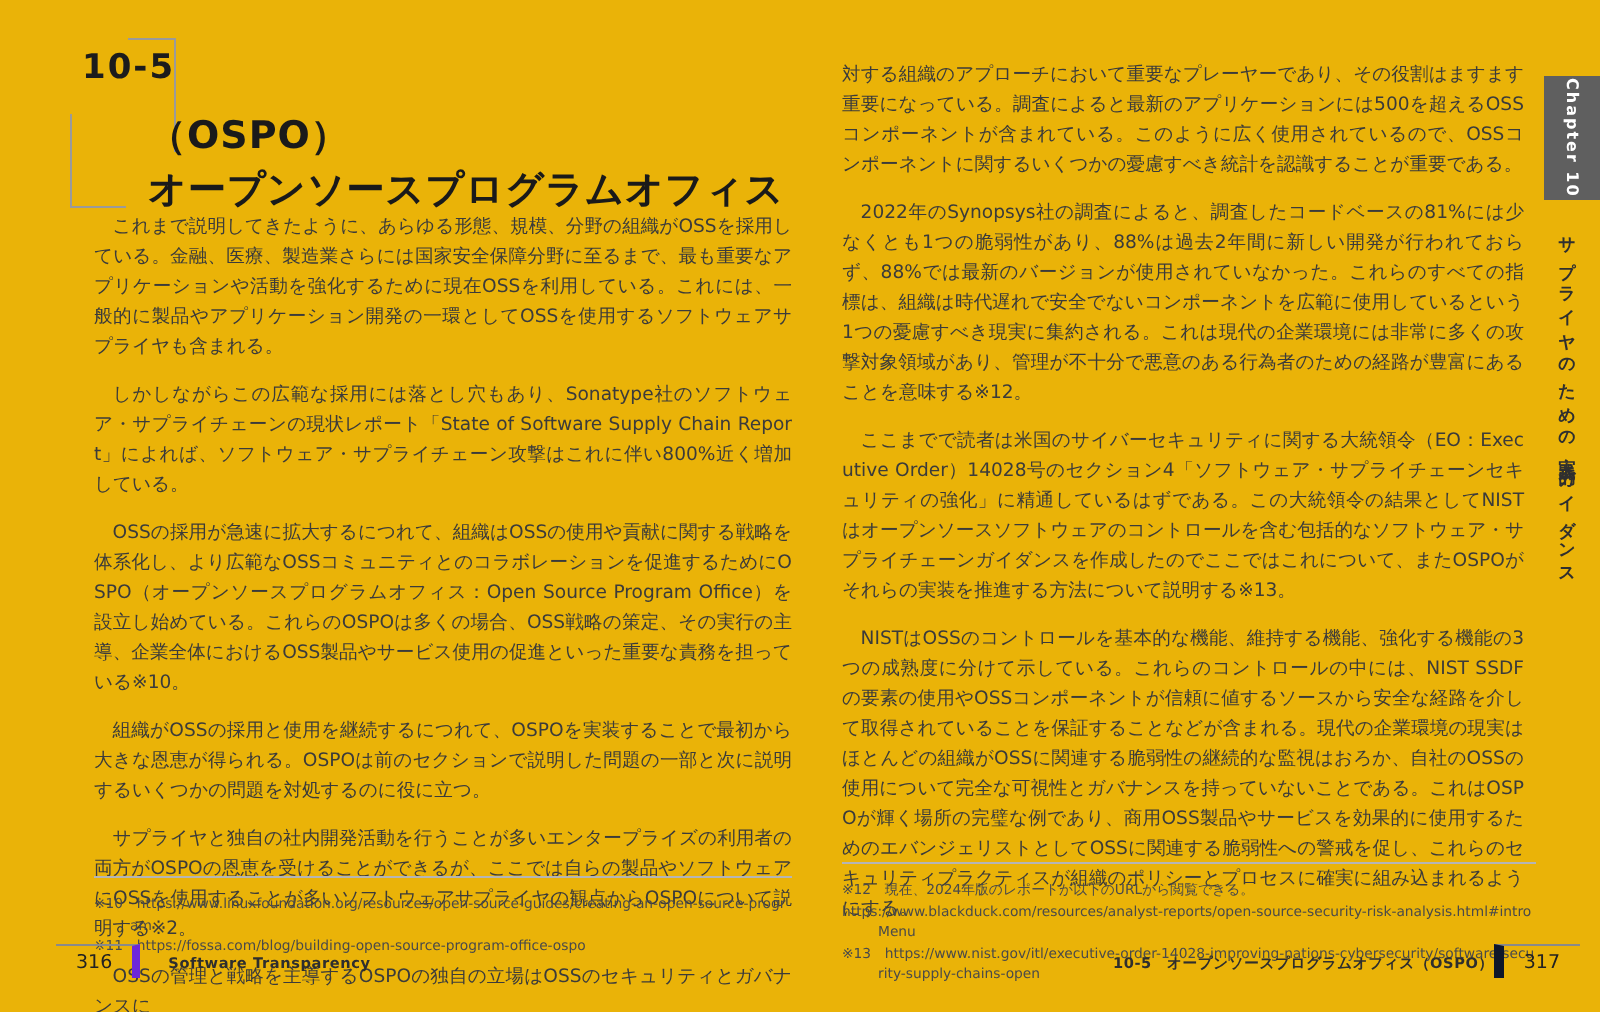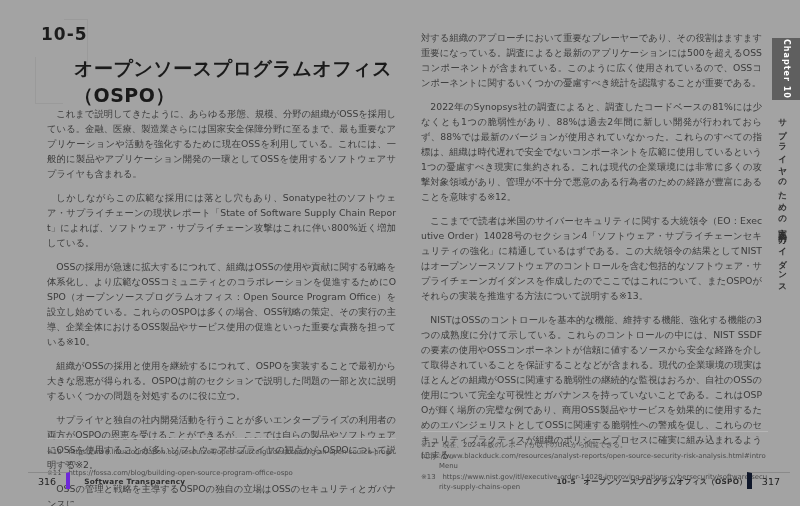--- a/index.html
+++ b/index.html
@@ -1,21 +1,21 @@
 <!DOCTYPE html>
 <html><head>
 <meta charset="utf-8">
 <style>
   * { margin:0; padding:0; box-sizing:border-box; }
   html,body { width:800px; height:506px; }
   body {
     font-family:"DejaVu Sans","Liberation Sans",sans-serif;
     background:#fdfdfd; color:#3b3b3b; position:relative; overflow:hidden;
   }
-  .page-spread { position:absolute; inset:0; background:#a3a3a3; }
+  .page-spread { position:absolute; inset:0; background:#eab308; }
 
   
   .sec-num {
     position:absolute; left:41px; top:24px;
     font-size:17px; font-weight:bold; color:#1c1c1c; letter-spacing:1px;
   }
   .deco-line-right {
     position:absolute; left:87px; top:19px; width:1px; height:57px; background:#9a9a9a;
   }
   .deco-line-top {
@@ -88,22 +88,22 @@
 
   <div>
 
     <div class="deco-line-top"></div>
     <div class="deco-line-right"></div>
     <div class="deco-bracket-left"></div>
 
     <div class="sec-num">10-5</div>
 
     <div class="sec-title">
+      <div>（OSPO）</div>
       <div>オープンソースプログラムオフィス</div>
-      <div>（OSPO）</div>
     </div>
 
     <div class="body-col body-col-left">
       <p>これまで説明してきたように、あらゆる形態、規模、分野の組織がOSSを採用している。金融、医療、製造業さらには国家安全保障分野に至るまで、最も重要なアプリケーションや活動を強化するために現在OSSを利用している。これには、一般的に製品やアプリケーション開発の一環としてOSSを使用するソフトウェアサプライヤも含まれる。</p>
       <p>しかしながらこの広範な採用には落とし穴もあり、Sonatype社のソフトウェア・サプライチェーンの現状レポート「State of Software Supply Chain Report」によれば、ソフトウェア・サプライチェーン攻撃はこれに伴い800%近く増加している。</p>
       <p>OSSの採用が急速に拡大するにつれて、組織はOSSの使用や貢献に関する戦略を体系化し、より広範なOSSコミュニティとのコラボレーションを促進するためにOSPO（オープンソースプログラムオフィス：Open Source Program Office）を設立し始めている。これらのOSPOは多くの場合、OSS戦略の策定、その実行の主導、企業全体におけるOSS製品やサービス使用の促進といった重要な責務を担っている※10。</p>
       <p>組織がOSSの採用と使用を継続するにつれて、OSPOを実装することで最初から大きな恩恵が得られる。OSPOは前のセクションで説明した問題の一部と次に説明するいくつかの問題を対処するのに役に立つ。</p>
       <p>サプライヤと独自の社内開発活動を行うことが多いエンタープライズの利用者の両方がOSPOの恩恵を受けることができるが、ここでは自らの製品やソフトウェアにOSSを使用することが多いソフトウェアサプライヤの観点からOSPOについて説明する※2。</p>
       <p>OSSの管理と戦略を主導するOSPOの独自の立場はOSSのセキュリティとガバナンスに</p>
     </div>

